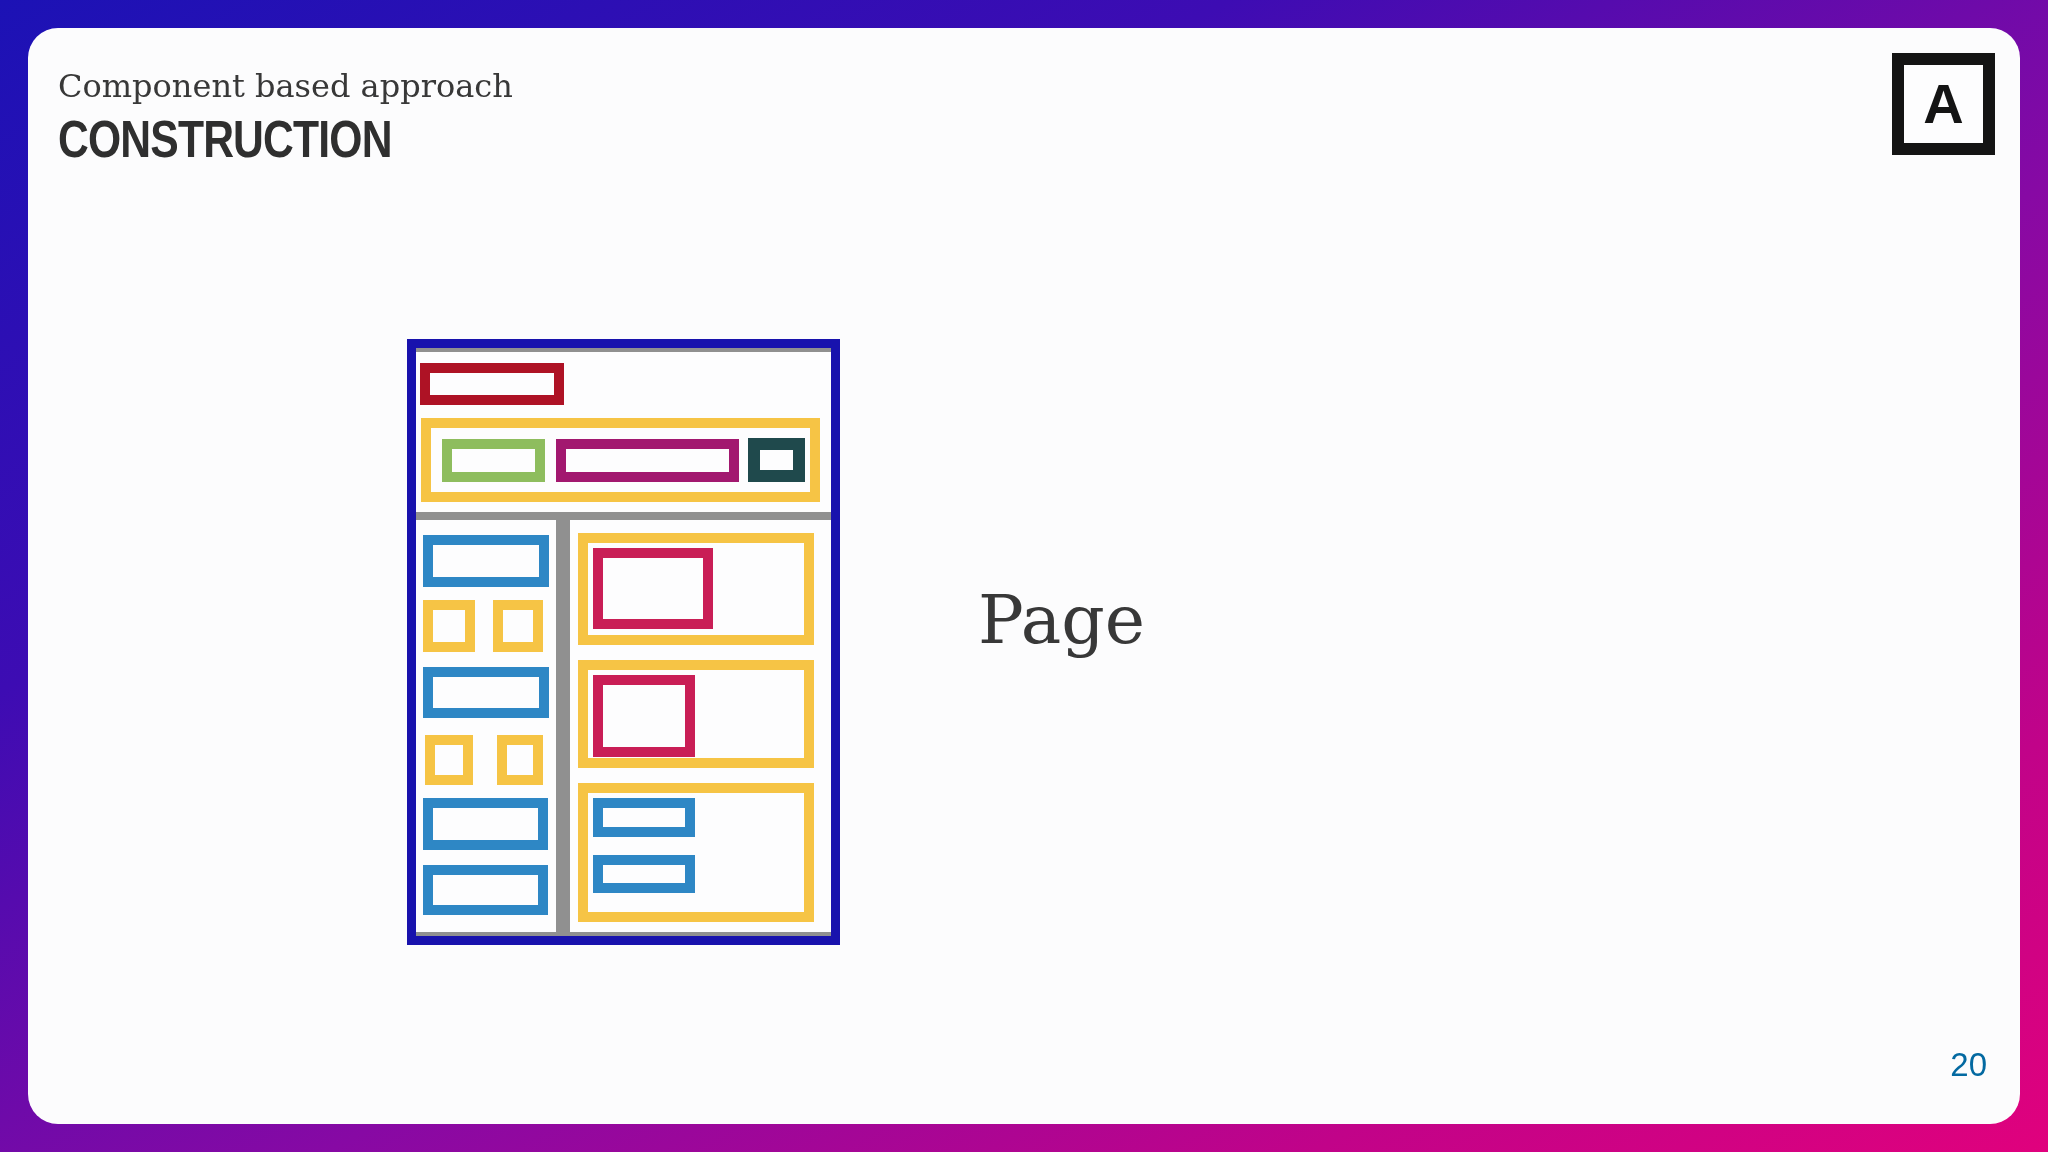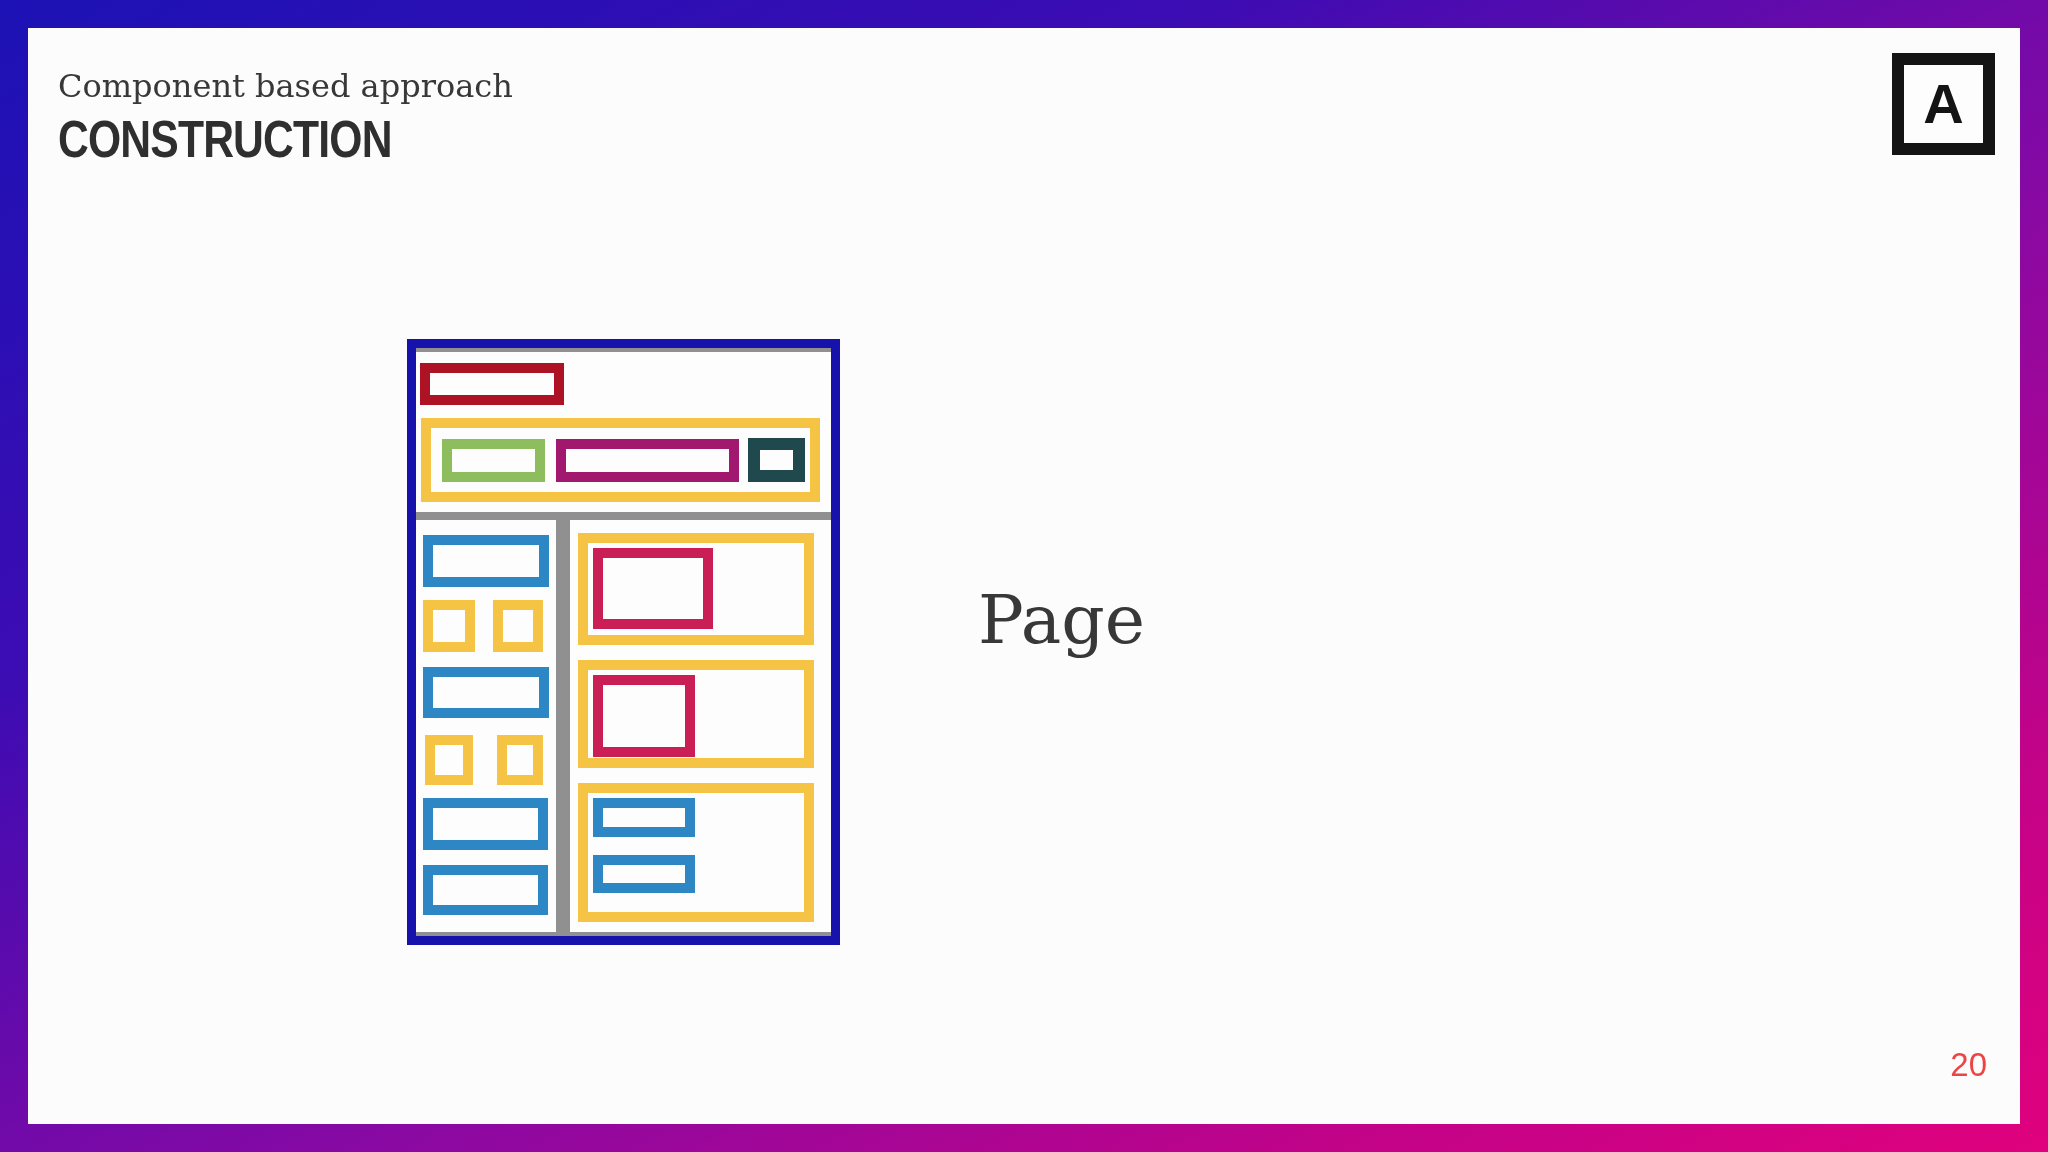--- a/index.html
+++ b/index.html
@@ -11,20 +11,21 @@
     background: linear-gradient(to bottom right,
       var(--gradient-start, #1c12b5) 0%,
       #3d0cb3 30%,
       var(--gradient-mid, #8709a4) 58%,
       #c10389 82%,
       var(--gradient-end, #e0017d) 100%);
   }
   .slide {
     position: absolute; inset: 28px;
     background: var(--slide-bg, #fcfcfd);
+    border-radius: 30px;
   }
 
   
   .title-block { position: absolute; left: 30px; top: 38px; }
   .subtitle {
     font-family: "DejaVu Serif", serif;
     font-size: 32px; line-height: 40px;
     color: var(--text-dark, #383838);
   }
   .main-title {
@@ -72,21 +73,21 @@
   .b-crimson { border: 10px solid var(--block-crimson, #c91e56); }
 
   
   .page-label {
     position: absolute; left: 950px; top: 552px;
     font-family: "DejaVu Serif", serif;
     font-size: 68px; color: var(--text-dark, #383838);
   }
   .page-number {
     position: absolute; right: 33px; bottom: 40px;
-    font-size: 33px; color: #ef4444;
+    font-size: 33px; color: #0369a1;
   }
 </style>
 </head>
 <body>
 
 <div class="slide">
 
   <header class="title-block">
     <div class="subtitle">Component based approach</div>
     <div class="main-title">CONSTRUCTION</div>

